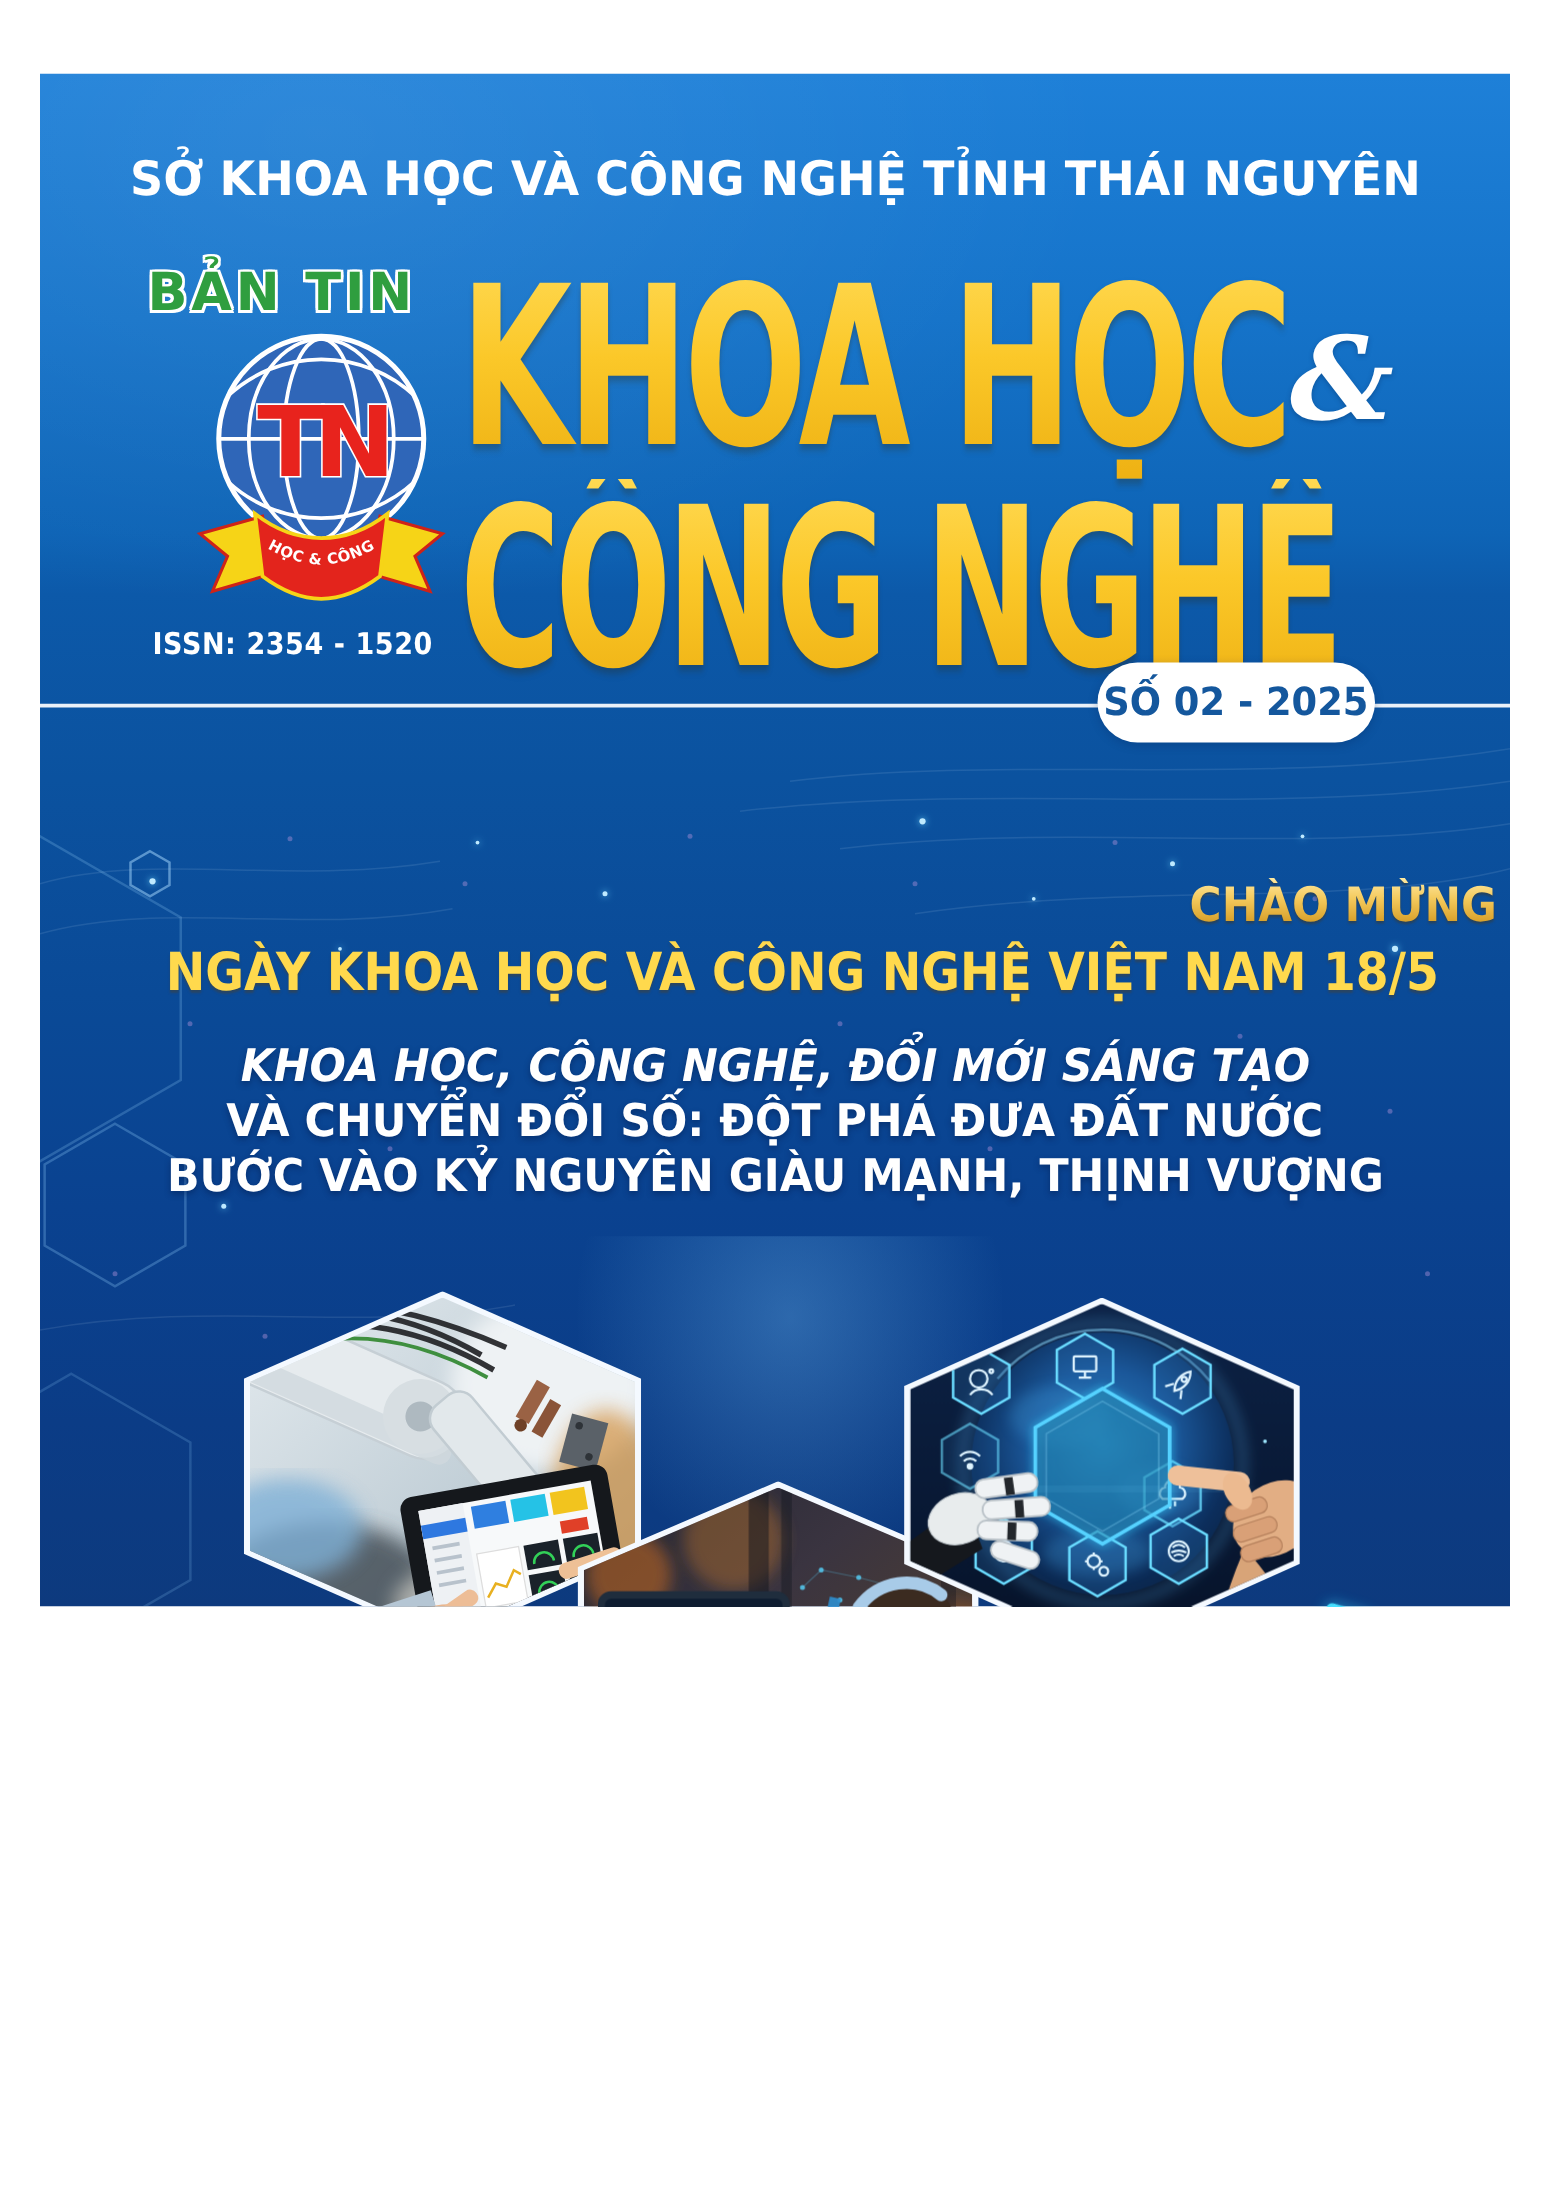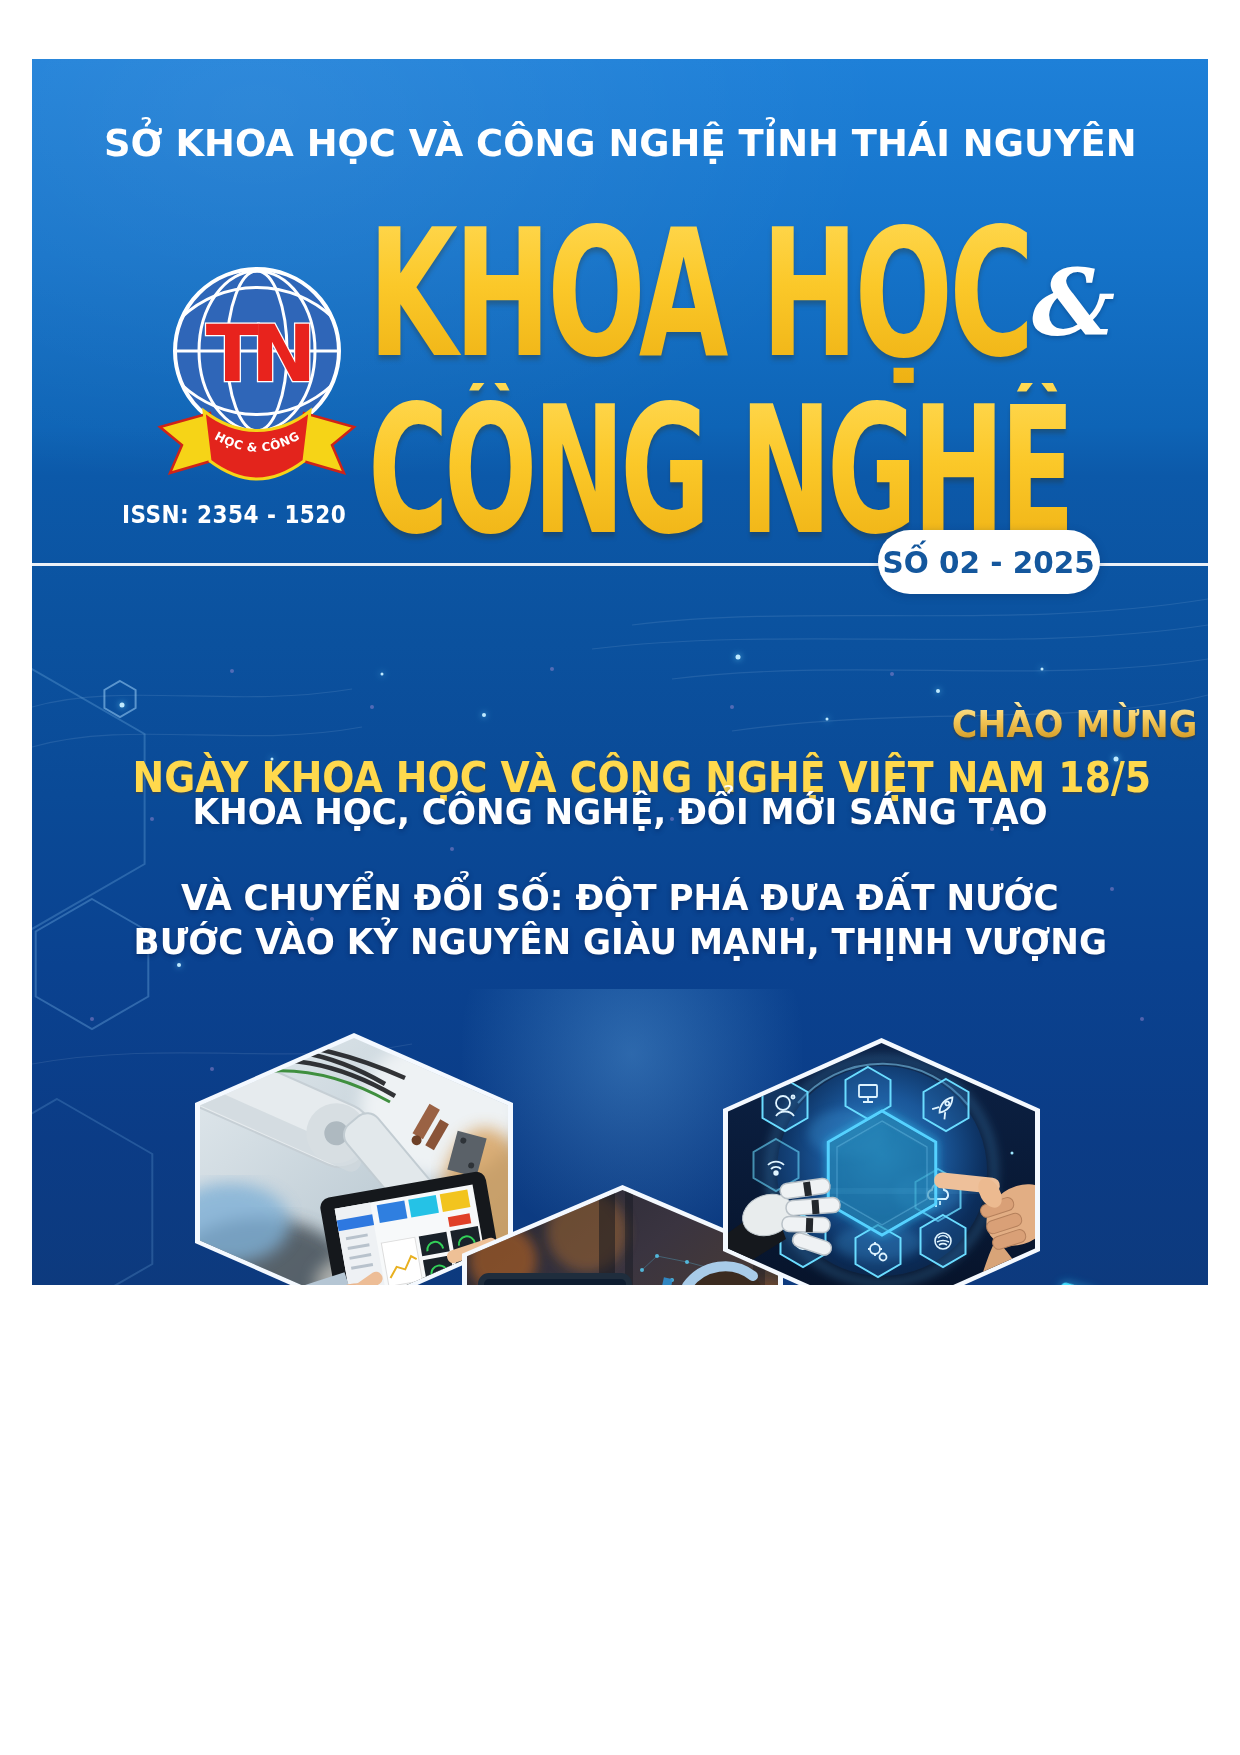--- a/index.html
+++ b/index.html
@@ -52,21 +52,21 @@
             background:linear-gradient(180deg,#ffeaa2 0%,#f3c85a 40%,#d9a32e 78%,#c08c1f 100%);
             -webkit-background-clip:text;background-clip:text;color:transparent;
             filter:drop-shadow(0 2px 1px rgba(80,50,0,.4));}
   .event{position:absolute;left:0;right:0;top:694px;text-align:right;font-size:42px;
          font-weight:bold;color:#ffd94d;white-space:nowrap;
          text-shadow:0 2px 2px rgba(100,60,0,.35);}
   .event>span{display:inline-block;transform:scaleX(.90);}
   .slogan{position:absolute;left:0;right:0;text-align:center;font-size:36px;font-weight:bold;
           color:#ffffff;white-space:nowrap;text-shadow:0 2px 5px rgba(0,25,70,.45);}
   .slogan>span{display:inline-block;transform:scaleX(.95);}
-  .slog1{top:732px;} .slog2{top:818px;} .slog3{top:862px;}
+  .slog1{top:774px;font-style:italic;} .slog2{top:818px;} .slog3{top:862px;}
 
   .hex{position:absolute;background:#f4f9ff;
        clip-path:polygon(50% 0%,100% 25%,100% 75%,50% 100%,0% 75%,0% 25%);}
   .hex-inner{position:absolute;inset:5px;
        clip-path:polygon(50% 0%,100% 25%,100% 75%,50% 100%,0% 75%,0% 25%);overflow:hidden;}
   .hexL{left:163px;top:974px;width:318px;height:280px;}
   .hexM{left:430px;top:1126px;width:321px;height:275px;}
   .hexR{left:691px;top:979px;width:317px;height:284px;}
   .hex svg{display:block;width:100%;height:100%;}
 
@@ -204,20 +204,21 @@
         <use href="#wavC" transform="translate(0,8)" opacity=".30"></use>
         <use href="#wavC" transform="translate(0,16)" opacity=".22"></use>
       </g>
     </svg>
 
     <div class="glow beam"></div>
     <div class="glow glow2"></div>
 
     <div class="publisher"><span>SỞ KHOA HỌC VÀ CÔNG NGHỆ TỈNH THÁI NGUYÊN</span></div>
 
+    <div class="bantin">BẢN TIN</div>
 
     <svg class="logo-svg" viewBox="0 0 210 230">
       <g>
         <circle cx="105" cy="92" r="82" fill="#2f66b8" stroke="#ffffff" stroke-width="4"></circle>
         <g fill="none" stroke="#ffffff" stroke-width="3">
           <ellipse cx="105" cy="92" rx="30" ry="80"></ellipse>
           <ellipse cx="105" cy="92" rx="58" ry="80"></ellipse>
           <line x1="23" y1="92" x2="187" y2="92"></line>
           <path d="M 30 58 A 110 110 0 0 1 180 58"></path>
           <path d="M 30 126 A 110 110 0 0 0 180 126"></path>

